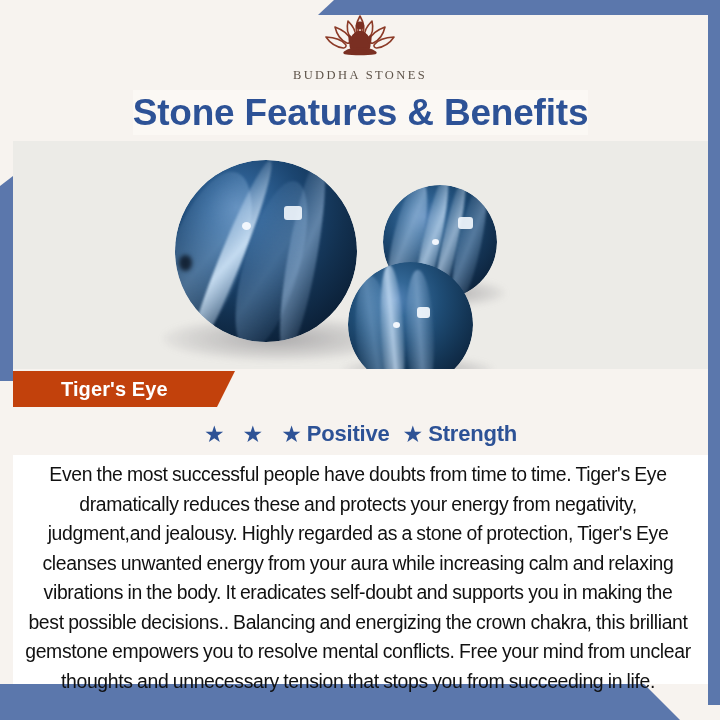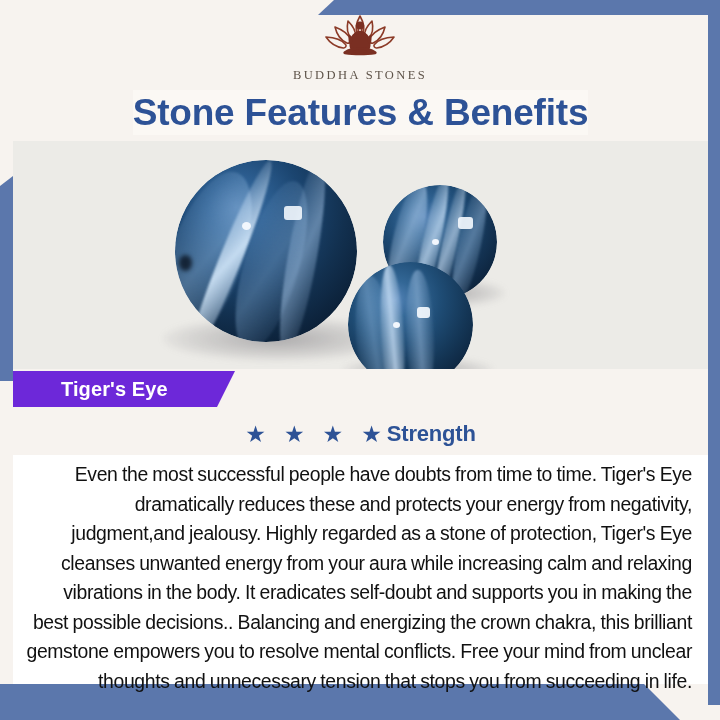--- a/index.html
+++ b/index.html
@@ -181,21 +181,21 @@
       radial-gradient(circle at 38% 30%, #5584b8 0%, #336796 16%, #1f4d76 38%, #143656 62%, #0b2038 86%, #061320 100%);
   }
 
   
   #stone-banner {
     position: absolute;
     top: 371px;
     left: 13px;
     width: 222px;
     height: 36px;
-    background: #6d28d9;
+    background: #c2410c;
     clip-path: polygon(0 0, 100% 0, calc(100% - 18px) 100%, 0 100%);
     display: flex;
     align-items: center;
   }
   #stone-name {
     margin-left: 48px;
     font-family: "Liberation Sans", sans-serif;
     font-weight: bold;
     font-size: 20px;
     color: #ffffff;
@@ -244,21 +244,21 @@
     background: #ffffff;
     box-sizing: border-box;
     padding: 5px 16px 0 11px;
   }
   #description-text {
     margin: 0;
     font-family: "Liberation Sans", sans-serif;
     font-size: 19.4px;
     line-height: 29.5px;
     color: #111111;
-    text-align: right;
+    text-align: center;
     word-spacing: -0.6px;
     letter-spacing: -0.35px;
   }
 </style>
 </head>
 <body>
 
 <div id="infographic">
 
   <div class="deco" id="deco-top-right"></div>
@@ -341,20 +341,21 @@
 
   <div id="benefits">
     <div class="benefit" id="benefit-0">
       <span class="star">★</span>
     </div>
     <div class="benefit" id="benefit-1">
       <span class="star">★</span>
     </div>
     <div class="benefit" id="benefit-2">
       <span class="star">★</span>
+      <span class="label">Positive</span>
     </div>
     <div class="benefit" id="benefit-3">
       <span class="star">★</span>
       <span class="label">Strength</span>
     </div>
   </div>
 
   <div id="description-card">
     <p id="description-text">Even the most successful people have doubts from time to time. Tiger's Eye dramatically reduces these and protects your energy from negativity, judgment,and jealousy. Highly regarded as a stone of protection, Tiger's Eye cleanses unwanted energy from your aura while increasing calm and relaxing vibrations in the body. It eradicates self-doubt and supports you in making the best possible decisions.. Balancing and energizing the crown chakra, this brilliant gemstone empowers you to resolve mental conflicts. Free your mind from unclear thoughts and unnecessary tension that stops you from succeeding in life.</p>
   </div>

